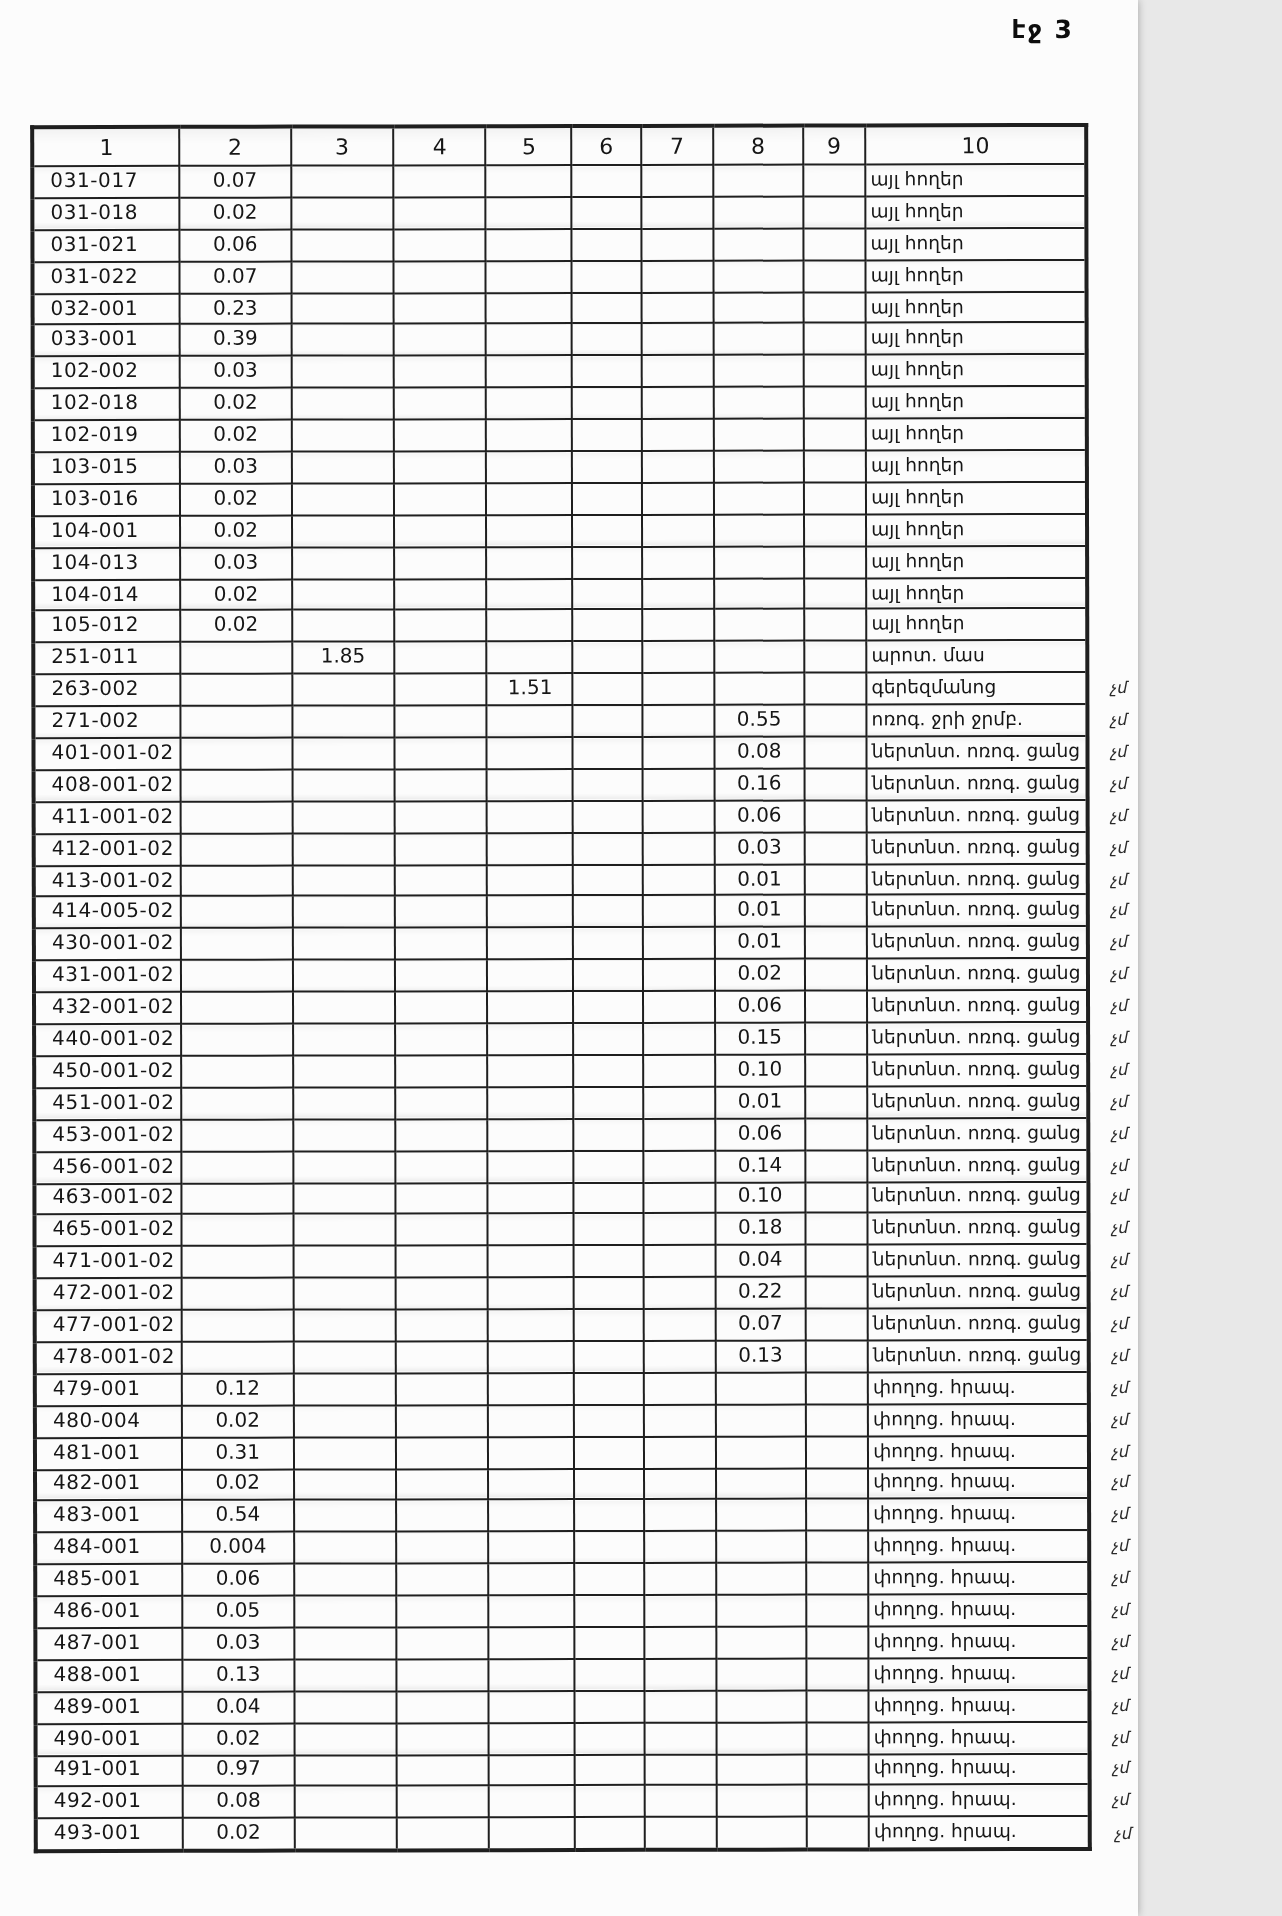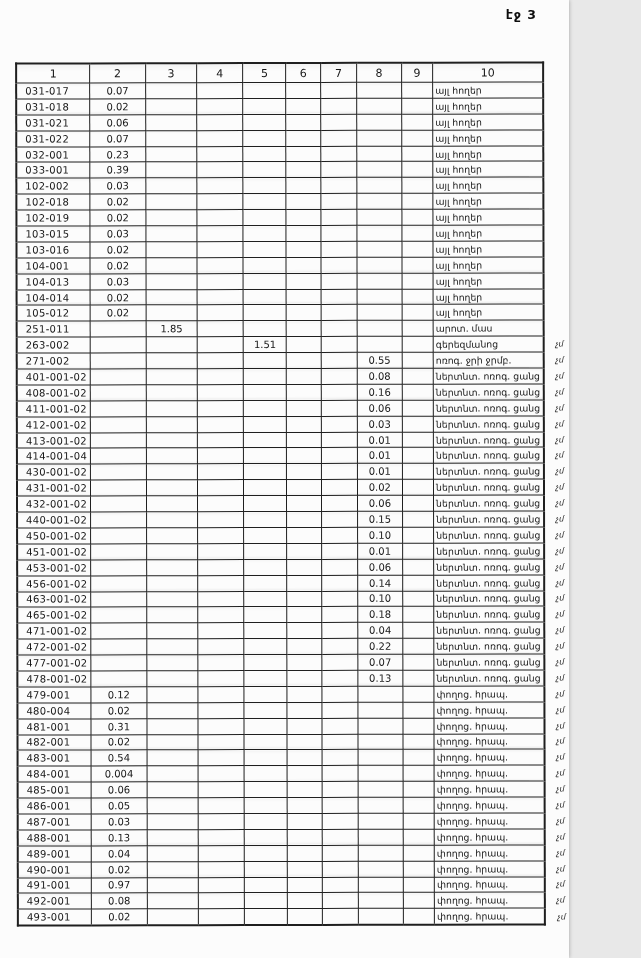--- a/index.html
+++ b/index.html
@@ -384,21 +384,21 @@
           <td class="c-num"></td>
           <td class="c-num"></td>
           <td class="c-num"></td>
           <td class="c-num"></td>
           <td class="c-num">0.01</td>
           <td class="c-num"></td>
           <td class="c-cat lastcol"><span>ներտնտ. ոռոգ. ցանց</span></td>
           <td class="note-cell">չմ</td>
         </tr>
         <tr>
-          <td class="c-code first">414-001-04</td>
+          <td class="c-code first">414-005-02</td>
           <td class="c-num"></td>
           <td class="c-num"></td>
           <td class="c-num"></td>
           <td class="c-num"></td>
           <td class="c-num"></td>
           <td class="c-num"></td>
           <td class="c-num">0.01</td>
           <td class="c-num"></td>
           <td class="c-cat lastcol"><span>ներտնտ. ոռոգ. ցանց</span></td>
           <td class="note-cell">չմ</td>

